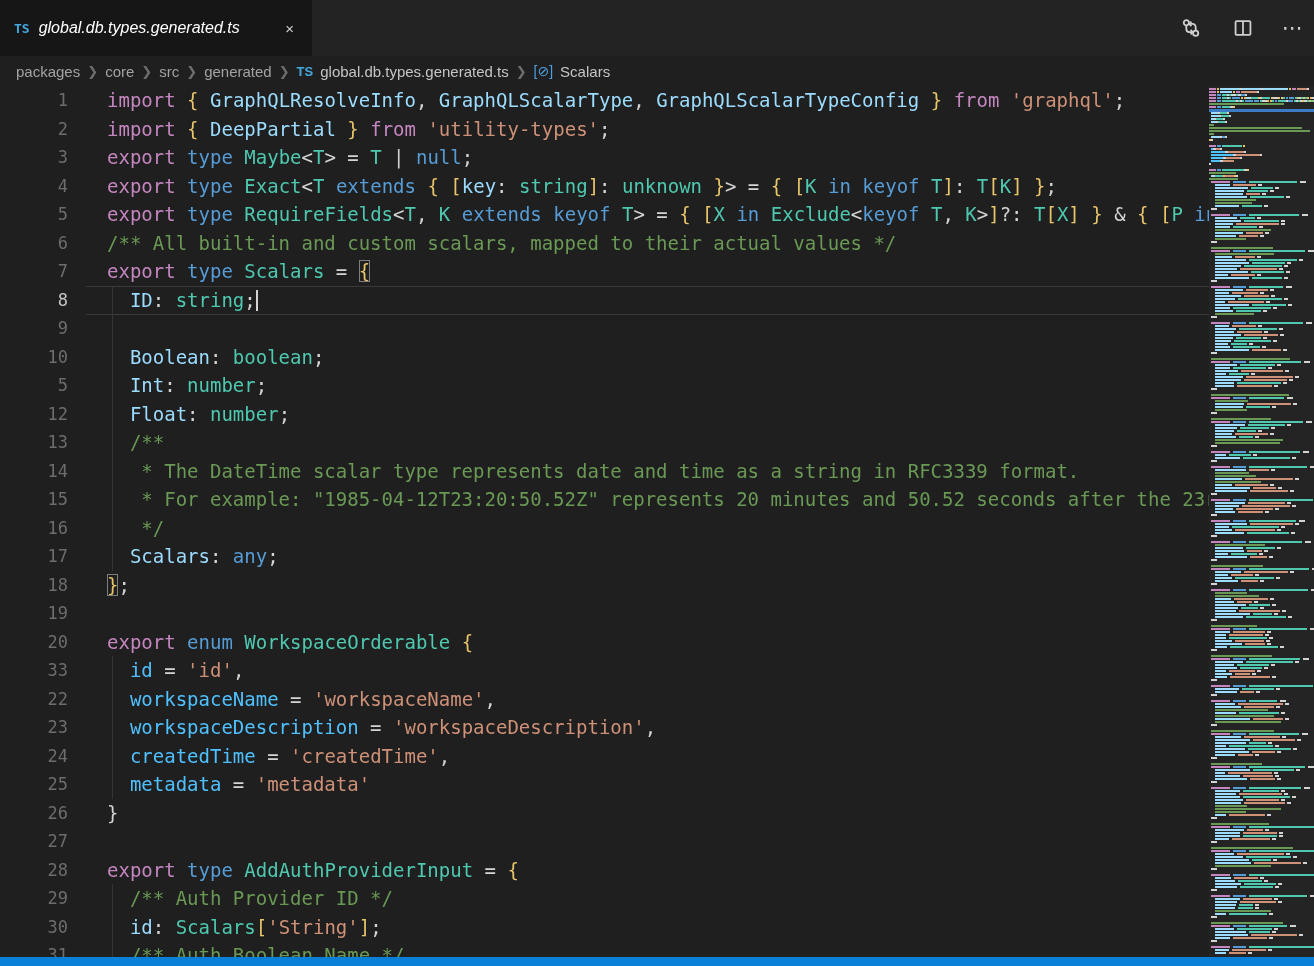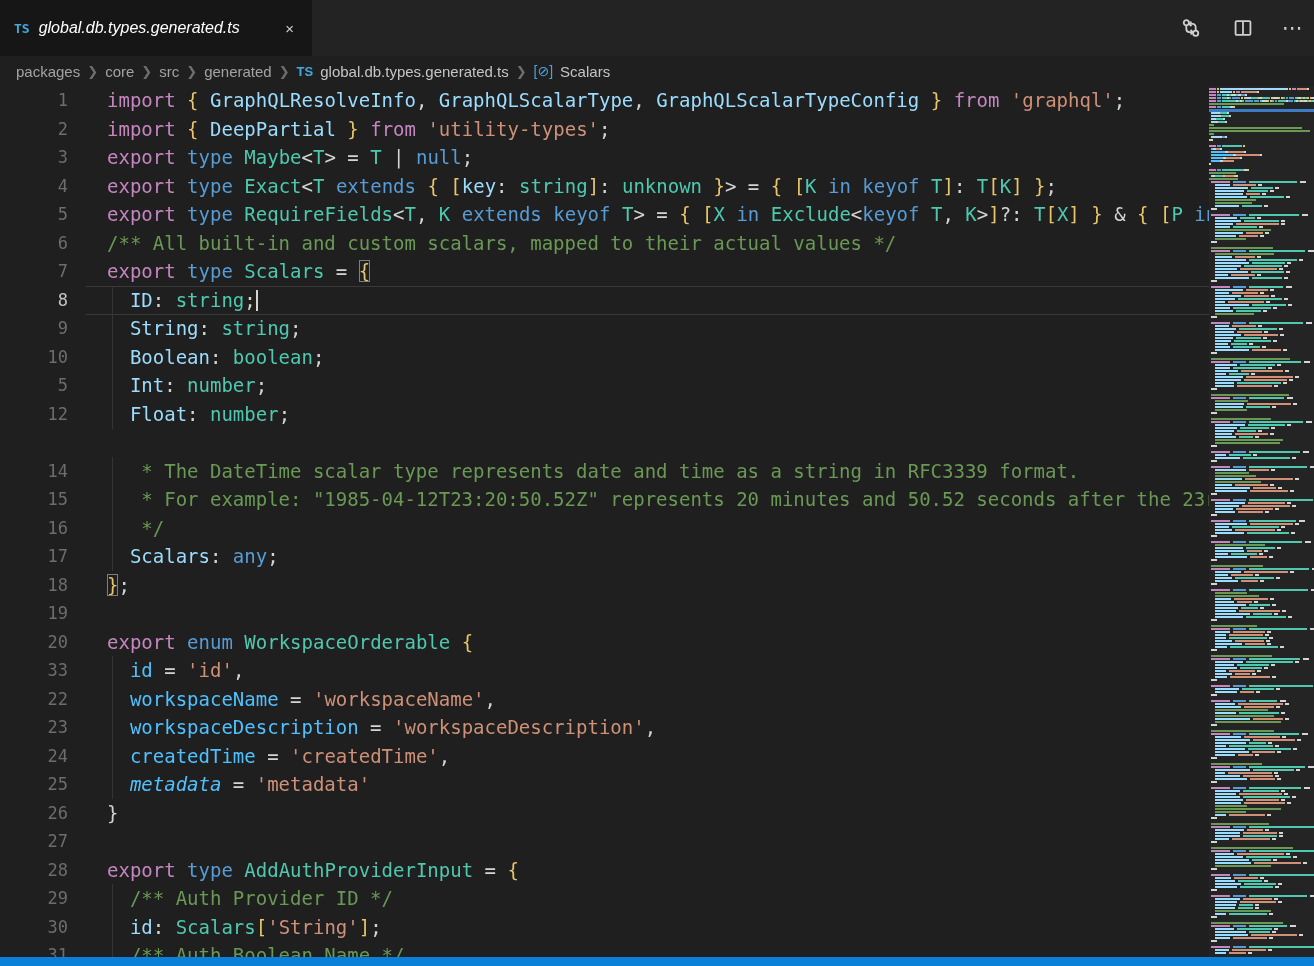--- a/index.html
+++ b/index.html
@@ -91,36 +91,37 @@
   <div class="editor" id="editor">
       <div class="curline" style="top: 199.5px;"></div>
       <div class="line" style="top: 0px;"><span class="ln">1</span><span class="code"><span style="color: rgb(197, 134, 192);">import</span><span style="color: rgb(212, 212, 212);"> </span><span style="color: rgb(232, 197, 106);">{</span><span style="color: rgb(212, 212, 212);"> </span><span style="color: rgb(156, 220, 254);">GraphQLResolveInfo</span><span style="color: rgb(212, 212, 212);">, </span><span style="color: rgb(156, 220, 254);">GraphQLScalarType</span><span style="color: rgb(212, 212, 212);">, </span><span style="color: rgb(156, 220, 254);">GraphQLScalarTypeConfig</span><span style="color: rgb(212, 212, 212);"> </span><span style="color: rgb(232, 197, 106);">}</span><span style="color: rgb(212, 212, 212);"> </span><span style="color: rgb(197, 134, 192);">from</span><span style="color: rgb(212, 212, 212);"> </span><span style="color: rgb(206, 145, 120);">'graphql'</span><span style="color: rgb(212, 212, 212);">;</span></span></div>
       <div class="line" style="top: 28.5px;"><span class="ln">2</span><span class="code"><span style="color: rgb(197, 134, 192);">import</span><span style="color: rgb(212, 212, 212);"> </span><span style="color: rgb(232, 197, 106);">{</span><span style="color: rgb(212, 212, 212);"> </span><span style="color: rgb(156, 220, 254);">DeepPartial</span><span style="color: rgb(212, 212, 212);"> </span><span style="color: rgb(232, 197, 106);">}</span><span style="color: rgb(212, 212, 212);"> </span><span style="color: rgb(197, 134, 192);">from</span><span style="color: rgb(212, 212, 212);"> </span><span style="color: rgb(206, 145, 120);">'utility-types'</span><span style="color: rgb(212, 212, 212);">;</span></span></div>
       <div class="line" style="top: 57px;"><span class="ln">3</span><span class="code"><span style="color: rgb(197, 134, 192);">export</span><span style="color: rgb(212, 212, 212);"> </span><span style="color: rgb(86, 156, 214);">type</span><span style="color: rgb(212, 212, 212);"> </span><span style="color: rgb(78, 201, 176);">Maybe</span><span style="color: rgb(212, 212, 212);">&lt;</span><span style="color: rgb(78, 201, 176);">T</span><span style="color: rgb(212, 212, 212);">&gt;</span><span style="color: rgb(212, 212, 212);"> = </span><span style="color: rgb(78, 201, 176);">T</span><span style="color: rgb(212, 212, 212);"> | </span><span style="color: rgb(86, 156, 214);">null</span><span style="color: rgb(212, 212, 212);">;</span></span></div>
       <div class="line" style="top: 85.5px;"><span class="ln">4</span><span class="code"><span style="color: rgb(197, 134, 192);">export</span><span style="color: rgb(212, 212, 212);"> </span><span style="color: rgb(86, 156, 214);">type</span><span style="color: rgb(212, 212, 212);"> </span><span style="color: rgb(78, 201, 176);">Exact</span><span style="color: rgb(212, 212, 212);">&lt;</span><span style="color: rgb(78, 201, 176);">T</span><span style="color: rgb(212, 212, 212);"> </span><span style="color: rgb(86, 156, 214);">extends</span><span style="color: rgb(212, 212, 212);"> </span><span style="color: rgb(232, 197, 106);">{</span><span style="color: rgb(212, 212, 212);"> </span><span style="color: rgb(232, 197, 106);">[</span><span style="color: rgb(156, 220, 254);">key</span><span style="color: rgb(212, 212, 212);">: </span><span style="color: rgb(78, 201, 176);">string</span><span style="color: rgb(232, 197, 106);">]</span><span style="color: rgb(212, 212, 212);">: </span><span style="color: rgb(78, 201, 176);">unknown</span><span style="color: rgb(212, 212, 212);"> </span><span style="color: rgb(232, 197, 106);">}</span><span style="color: rgb(212, 212, 212);">&gt;</span><span style="color: rgb(212, 212, 212);"> = </span><span style="color: rgb(232, 197, 106);">{</span><span style="color: rgb(212, 212, 212);"> </span><span style="color: rgb(232, 197, 106);">[</span><span style="color: rgb(78, 201, 176);">K</span><span style="color: rgb(212, 212, 212);"> </span><span style="color: rgb(86, 156, 214);">in</span><span style="color: rgb(212, 212, 212);"> </span><span style="color: rgb(86, 156, 214);">keyof</span><span style="color: rgb(212, 212, 212);"> </span><span style="color: rgb(78, 201, 176);">T</span><span style="color: rgb(232, 197, 106);">]</span><span style="color: rgb(212, 212, 212);">: </span><span style="color: rgb(78, 201, 176);">T</span><span style="color: rgb(232, 197, 106);">[</span><span style="color: rgb(78, 201, 176);">K</span><span style="color: rgb(232, 197, 106);">]</span><span style="color: rgb(212, 212, 212);"> </span><span style="color: rgb(232, 197, 106);">}</span><span style="color: rgb(212, 212, 212);">;</span></span></div>
       <div class="line" style="top: 114px;"><span class="ln">5</span><span class="code"><span style="color: rgb(197, 134, 192);">export</span><span style="color: rgb(212, 212, 212);"> </span><span style="color: rgb(86, 156, 214);">type</span><span style="color: rgb(212, 212, 212);"> </span><span style="color: rgb(78, 201, 176);">RequireFields</span><span style="color: rgb(212, 212, 212);">&lt;</span><span style="color: rgb(78, 201, 176);">T</span><span style="color: rgb(212, 212, 212);">, </span><span style="color: rgb(78, 201, 176);">K</span><span style="color: rgb(212, 212, 212);"> </span><span style="color: rgb(86, 156, 214);">extends</span><span style="color: rgb(212, 212, 212);"> </span><span style="color: rgb(86, 156, 214);">keyof</span><span style="color: rgb(212, 212, 212);"> </span><span style="color: rgb(78, 201, 176);">T</span><span style="color: rgb(212, 212, 212);">&gt;</span><span style="color: rgb(212, 212, 212);"> = </span><span style="color: rgb(232, 197, 106);">{</span><span style="color: rgb(212, 212, 212);"> </span><span style="color: rgb(232, 197, 106);">[</span><span style="color: rgb(78, 201, 176);">X</span><span style="color: rgb(212, 212, 212);"> </span><span style="color: rgb(86, 156, 214);">in</span><span style="color: rgb(212, 212, 212);"> </span><span style="color: rgb(78, 201, 176);">Exclude</span><span style="color: rgb(212, 212, 212);">&lt;</span><span style="color: rgb(86, 156, 214);">keyof</span><span style="color: rgb(212, 212, 212);"> </span><span style="color: rgb(78, 201, 176);">T</span><span style="color: rgb(212, 212, 212);">, </span><span style="color: rgb(78, 201, 176);">K</span><span style="color: rgb(212, 212, 212);">&gt;</span><span style="color: rgb(232, 197, 106);">]</span><span style="color: rgb(212, 212, 212);">?: </span><span style="color: rgb(78, 201, 176);">T</span><span style="color: rgb(232, 197, 106);">[</span><span style="color: rgb(78, 201, 176);">X</span><span style="color: rgb(232, 197, 106);">]</span><span style="color: rgb(212, 212, 212);"> </span><span style="color: rgb(232, 197, 106);">}</span><span style="color: rgb(212, 212, 212);"> &amp; </span><span style="color: rgb(232, 197, 106);">{</span><span style="color: rgb(212, 212, 212);"> </span><span style="color: rgb(232, 197, 106);">[</span><span style="color: rgb(78, 201, 176);">P</span><span style="color: rgb(212, 212, 212);"> </span><span style="color: rgb(86, 156, 214);">in</span></span></div>
       <div class="line" style="top: 142.5px;"><span class="ln">6</span><span class="code"><span style="color: rgb(106, 153, 85);">/** All built-in and custom scalars, mapped to their actual values */</span></span></div>
       <div class="line" style="top: 171px;"><span class="ln">7</span><span class="code"><span style="color: rgb(197, 134, 192);">export</span><span style="color: rgb(212, 212, 212);"> </span><span style="color: rgb(86, 156, 214);">type</span><span style="color: rgb(212, 212, 212);"> </span><span style="color: rgb(78, 201, 176);">Scalars</span><span style="color: rgb(212, 212, 212);"> = </span><span class="boxed" style="color: rgb(232, 197, 106);">{</span></span></div>
       <div class="line active" style="top: 199.5px;"><div class="guide"></div><span class="ln">8</span><span class="code"><span style="color: rgb(212, 212, 212);">  </span><span style="color: rgb(156, 220, 254);">ID</span><span style="color: rgb(212, 212, 212);">: </span><span style="color: rgb(78, 201, 176);">string</span><span style="color: rgb(212, 212, 212);">;</span><span class="cursor"></span></span></div>
-      <div class="line" style="top: 228px;"><div class="guide"></div><span class="ln">9</span><span class="code"><span style="color: rgb(212, 212, 212);">  </span><span style="color: rgb(156, 220, 254);">String</span><span style="color: rgb(212, 212, 212);">: </span><span style="color: rgb(78, 201, 176);">string</span><span style="color: rgb(212, 212, 212);">;</span></span></div>
+      <div class="line" style="top: 228px;"><div class="guide"></div><span class="ln">9</span></div>
       <div class="line" style="top: 256.5px;"><div class="guide"></div><span class="ln">10</span><span class="code"><span style="color: rgb(212, 212, 212);">  </span><span style="color: rgb(156, 220, 254);">Boolean</span><span style="color: rgb(212, 212, 212);">: </span><span style="color: rgb(78, 201, 176);">boolean</span><span style="color: rgb(212, 212, 212);">;</span></span></div>
       <div class="line" style="top: 285px;"><div class="guide"></div><span class="ln">5</span><span class="code"><span style="color: rgb(212, 212, 212);">  </span><span style="color: rgb(156, 220, 254);">Int</span><span style="color: rgb(212, 212, 212);">: </span><span style="color: rgb(78, 201, 176);">number</span><span style="color: rgb(212, 212, 212);">;</span></span></div>
       <div class="line" style="top: 313.5px;"><div class="guide"></div><span class="ln">12</span><span class="code"><span style="color: rgb(212, 212, 212);">  </span><span style="color: rgb(156, 220, 254);">Float</span><span style="color: rgb(212, 212, 212);">: </span><span style="color: rgb(78, 201, 176);">number</span><span style="color: rgb(212, 212, 212);">;</span></span></div>
+      <div class="line" style="top: 342px;"><div class="guide"></div><span class="ln">13</span><span class="code"><span style="color: rgb(106, 153, 85);">  /**</span></span></div>
       <div class="line" style="top: 370.5px;"><div class="guide"></div><span class="ln">14</span><span class="code"><span style="color: rgb(106, 153, 85);">   * The DateTime scalar type represents date and time as a string in RFC3339 format.</span></span></div>
       <div class="line" style="top: 399px;"><div class="guide"></div><span class="ln">15</span><span class="code"><span style="color: rgb(106, 153, 85);">   * For example: "1985-04-12T23:20:50.52Z" represents 20 minutes and 50.52 seconds after the 23rd hour of April 12th, 1985 in UTC.</span></span></div>
       <div class="line" style="top: 427.5px;"><div class="guide"></div><span class="ln">16</span><span class="code"><span style="color: rgb(106, 153, 85);">   */</span></span></div>
       <div class="line" style="top: 456px;"><div class="guide"></div><span class="ln">17</span><span class="code"><span style="color: rgb(212, 212, 212);">  </span><span style="color: rgb(156, 220, 254);">Scalars</span><span style="color: rgb(212, 212, 212);">: </span><span style="color: rgb(86, 156, 214);">any</span><span style="color: rgb(212, 212, 212);">;</span></span></div>
       <div class="line" style="top: 484.5px;"><span class="ln">18</span><span class="code"><span class="boxed" style="color: rgb(232, 197, 106);">}</span><span style="color: rgb(212, 212, 212);">;</span></span></div>
       <div class="line" style="top: 513px;"><span class="ln">19</span><span class="code"></span></div>
       <div class="line" style="top: 541.5px;"><span class="ln">20</span><span class="code"><span style="color: rgb(197, 134, 192);">export</span><span style="color: rgb(212, 212, 212);"> </span><span style="color: rgb(86, 156, 214);">enum</span><span style="color: rgb(212, 212, 212);"> </span><span style="color: rgb(78, 201, 176);">WorkspaceOrderable</span><span style="color: rgb(212, 212, 212);"> </span><span style="color: rgb(232, 197, 106);">{</span></span></div>
       <div class="line" style="top: 570px;"><div class="guide"></div><span class="ln">33</span><span class="code"><span style="color: rgb(212, 212, 212);">  </span><span style="color: rgb(79, 193, 255);">id</span><span style="color: rgb(212, 212, 212);"> = </span><span style="color: rgb(206, 145, 120);">'id'</span><span style="color: rgb(212, 212, 212);">,</span></span></div>
       <div class="line" style="top: 598.5px;"><div class="guide"></div><span class="ln">22</span><span class="code"><span style="color: rgb(212, 212, 212);">  </span><span style="color: rgb(79, 193, 255);">workspaceName</span><span style="color: rgb(212, 212, 212);"> = </span><span style="color: rgb(206, 145, 120);">'workspaceName'</span><span style="color: rgb(212, 212, 212);">,</span></span></div>
       <div class="line" style="top: 627px;"><div class="guide"></div><span class="ln">23</span><span class="code"><span style="color: rgb(212, 212, 212);">  </span><span style="color: rgb(79, 193, 255);">workspaceDescription</span><span style="color: rgb(212, 212, 212);"> = </span><span style="color: rgb(206, 145, 120);">'workspaceDescription'</span><span style="color: rgb(212, 212, 212);">,</span></span></div>
       <div class="line" style="top: 655.5px;"><div class="guide"></div><span class="ln">24</span><span class="code"><span style="color: rgb(212, 212, 212);">  </span><span style="color: rgb(79, 193, 255);">createdTime</span><span style="color: rgb(212, 212, 212);"> = </span><span style="color: rgb(206, 145, 120);">'createdTime'</span><span style="color: rgb(212, 212, 212);">,</span></span></div>
-      <div class="line" style="top: 684px;"><div class="guide"></div><span class="ln">25</span><span class="code"><span style="color: rgb(212, 212, 212);">  </span><span style="color: rgb(79, 193, 255); font-style: italic;">metadata</span><span style="color: rgb(212, 212, 212);"> = </span><span style="color: rgb(206, 145, 120);">'metadata'</span></span></div>
+      <div class="line" style="top: 684px;"><div class="guide"></div><span class="ln">25</span><span class="code"><span style="color: rgb(212, 212, 212);">  </span><span style="color: rgb(79, 193, 255);">metadata</span><span style="color: rgb(212, 212, 212);"> = </span><span style="color: rgb(206, 145, 120);">'metadata'</span></span></div>
       <div class="line" style="top: 712.5px;"><span class="ln">26</span><span class="code"><span style="color: rgb(212, 212, 212);">}</span></span></div>
       <div class="line" style="top: 741px;"><span class="ln">27</span><span class="code"></span></div>
       <div class="line" style="top: 769.5px;"><span class="ln">28</span><span class="code"><span style="color: rgb(197, 134, 192);">export</span><span style="color: rgb(212, 212, 212);"> </span><span style="color: rgb(86, 156, 214);">type</span><span style="color: rgb(212, 212, 212);"> </span><span style="color: rgb(78, 201, 176);">AddAuthProviderInput</span><span style="color: rgb(212, 212, 212);"> = </span><span style="color: rgb(232, 197, 106);">{</span></span></div>
       <div class="line" style="top: 798px;"><div class="guide"></div><span class="ln">29</span><span class="code"><span style="color: rgb(106, 153, 85);">  /** Auth Provider ID */</span></span></div>
       <div class="line" style="top: 826.5px;"><div class="guide"></div><span class="ln">30</span><span class="code"><span style="color: rgb(212, 212, 212);">  </span><span style="color: rgb(156, 220, 254);">id</span><span style="color: rgb(212, 212, 212);">: </span><span style="color: rgb(78, 201, 176);">Scalars</span><span style="color: rgb(232, 197, 106);">[</span><span style="color: rgb(206, 145, 120);">'String'</span><span style="color: rgb(232, 197, 106);">]</span><span style="color: rgb(212, 212, 212);">;</span></span></div>
       <div class="line" style="top: 855px;"><div class="guide"></div><span class="ln">31</span><span class="code"><span style="color: rgb(106, 153, 85);">  /** Auth Boolean Name */</span></span></div>
     </div>
 
   <div class="minimap" id="minimap">
       <div class="mm-cur" style="top: 23px; background: rgb(60, 124, 199);"></div>

